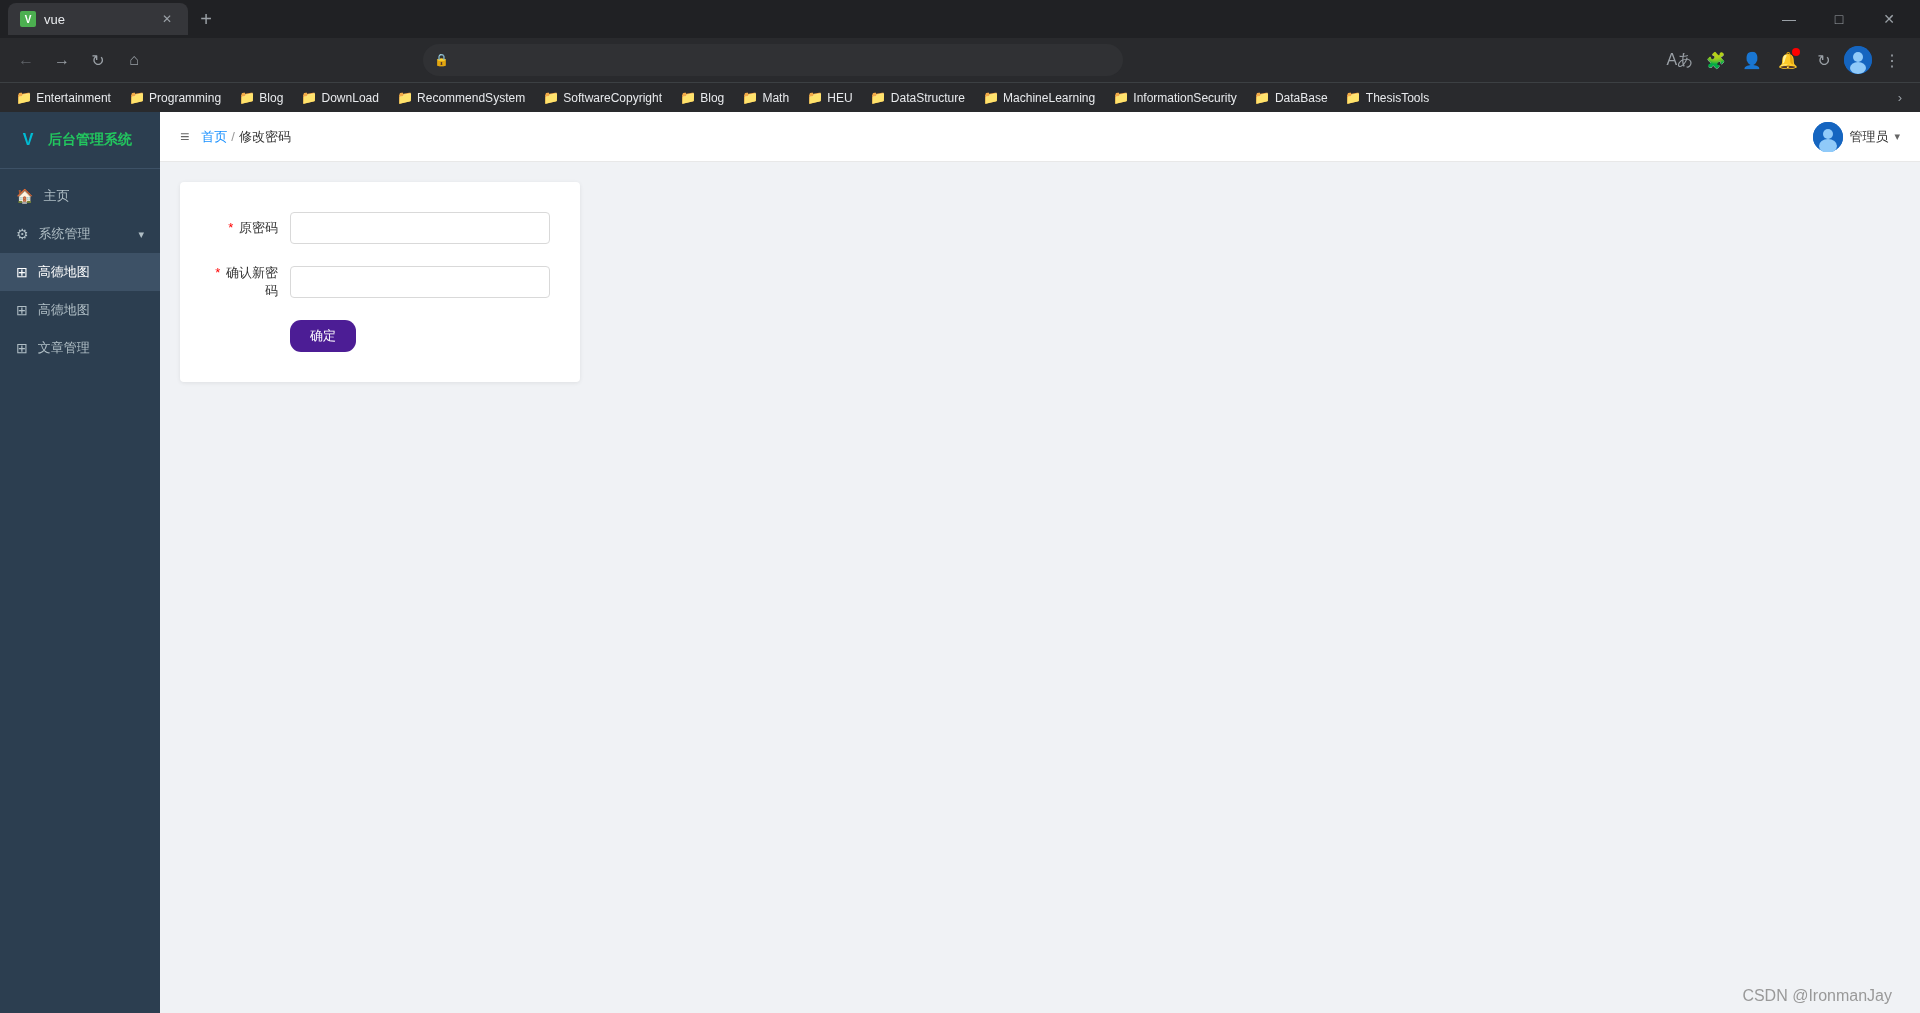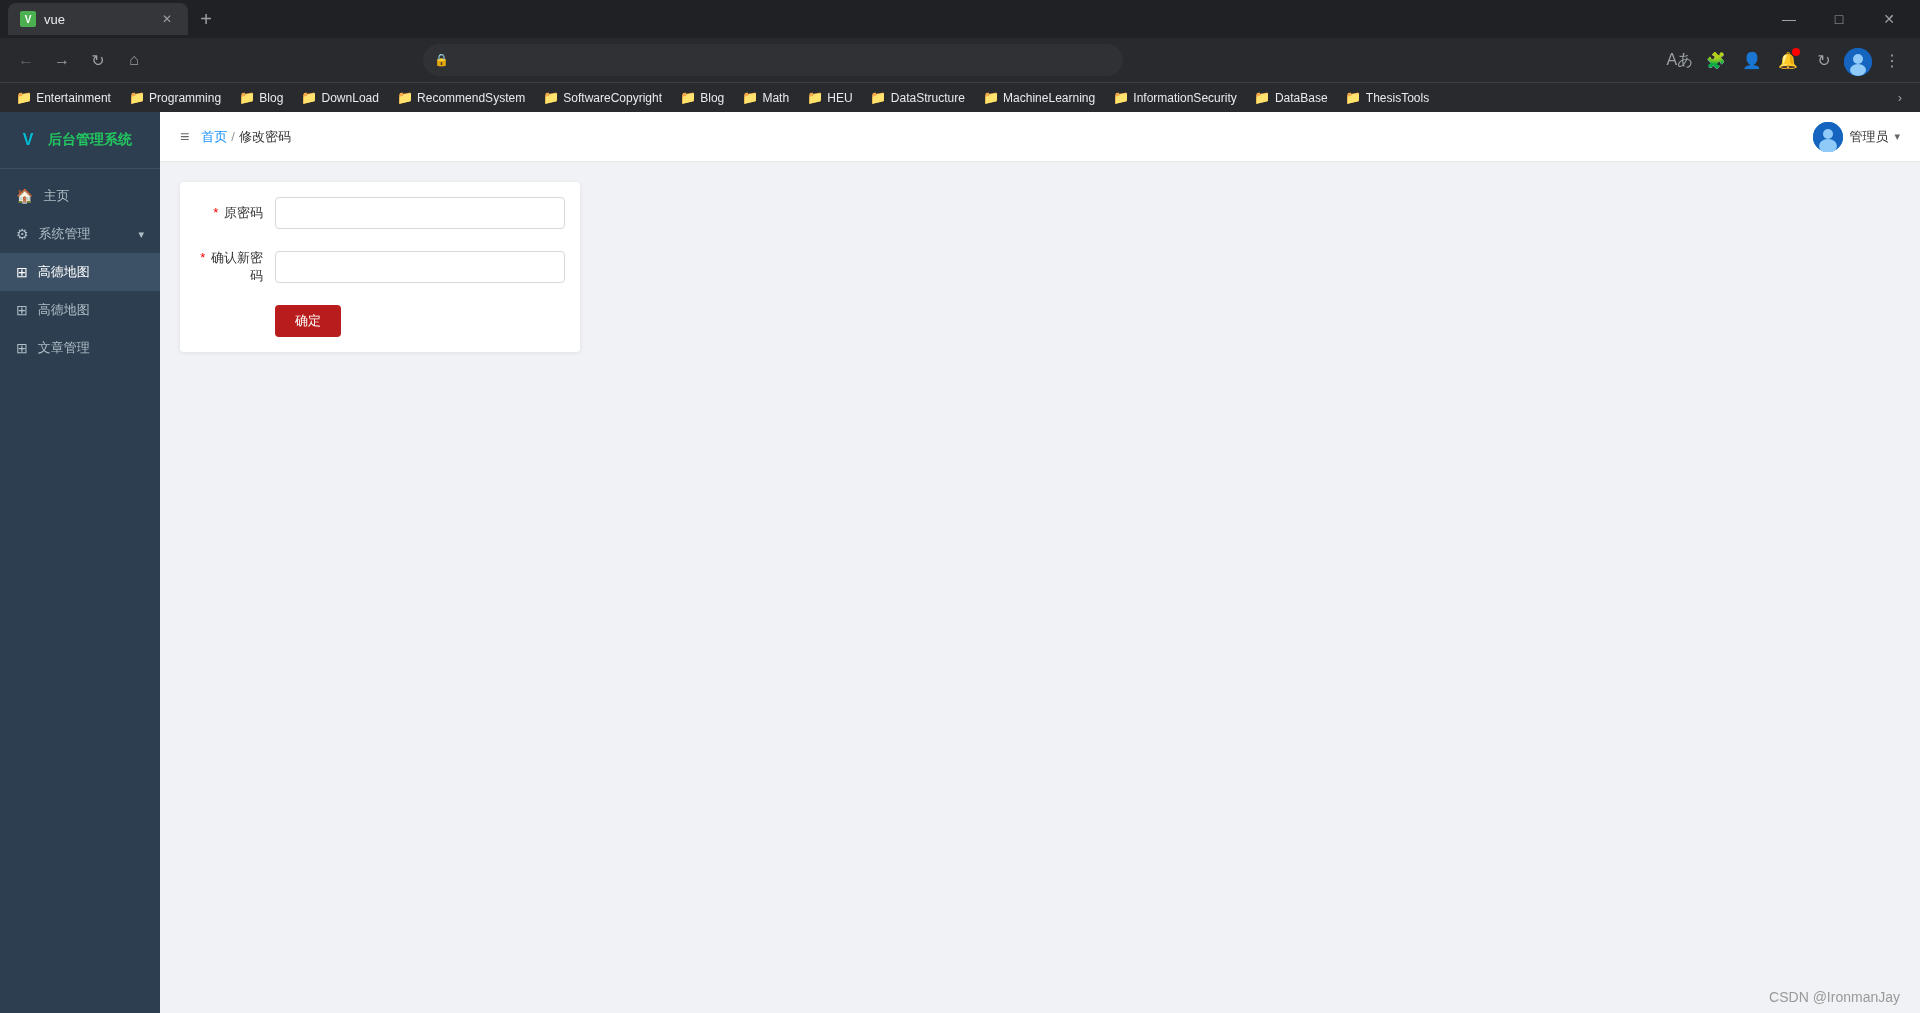--- a/index.html
+++ b/index.html
@@ -118,21 +118,21 @@
       align-items: center;
       padding: 0 12px;
       gap: 8px;
       margin: 0 auto;
     }
     .url-icon { color: #9aa0a6; font-size: 12px; }
     .url-text { color: #e8eaed; font-size: 14px; flex: 1; }
     .toolbar-icons {
       margin-left: auto;
       display: flex;
-      align-items: flex-end;
+      align-items: center;
       gap: 4px;
     }
     .toolbar-icon {
       width: 32px;
       height: 32px;
       border-radius: 50%;
       display: flex;
       align-items: center;
       justify-content: center;
       color: #9aa0a6;
@@ -308,21 +308,21 @@
       display: flex;
       align-items: center;
       justify-content: center;
     }
     .user-dropdown-arrow { font-size: 11px; color: #666; }
 
     
     .form-card {
       background: #fff;
       border-radius: 4px;
-      padding: 15px;
+      padding: 30px;
       margin: 20px;
       width: 400px;
       box-shadow: 0 1px 4px rgba(0,0,0,0.08);
     }
     .form-row {
       display: flex;
       align-items: center;
       margin-bottom: 20px;
     }
     .form-label {
@@ -347,36 +347,36 @@
       outline: none;
       background: #fff;
     }
     .form-actions {
       display: flex;
       align-items: center;
       padding-left: 80px;
       margin-top: 8px;
     }
     .btn-submit {
-      background: #b91c1c;
+      background: #4c1d95;
       color: #fff;
       border: none;
-      border-radius: 4px;
+      border-radius: 11px;
       padding: 6px 20px;
       font-size: 13px;
       cursor: pointer;
       height: 32px;
     }
 
     
     .page-footer {
       position: fixed;
       bottom: 8px;
-      right: 20px;
-      font-size: 14px;
+      right: 28px;
+      font-size: 16px;
       color: #999;
     }
 
     
     .bm-yellow { color: #ffd700; }
   </style>
 </head>
 <body>
 
 <div class="browser-chrome">

